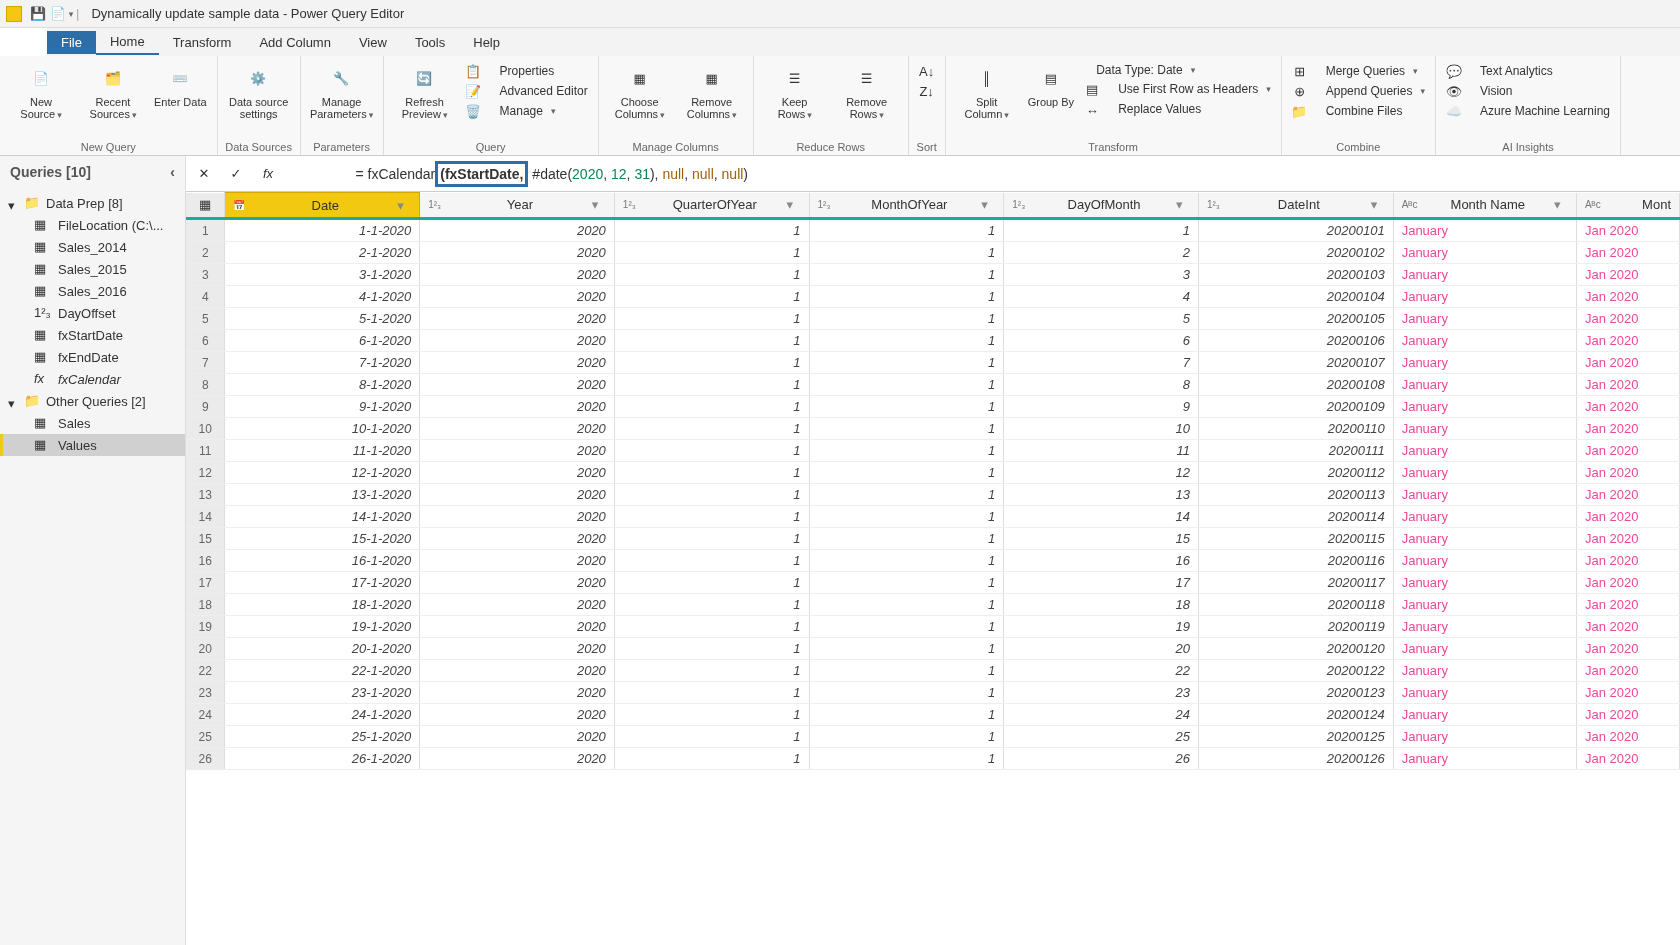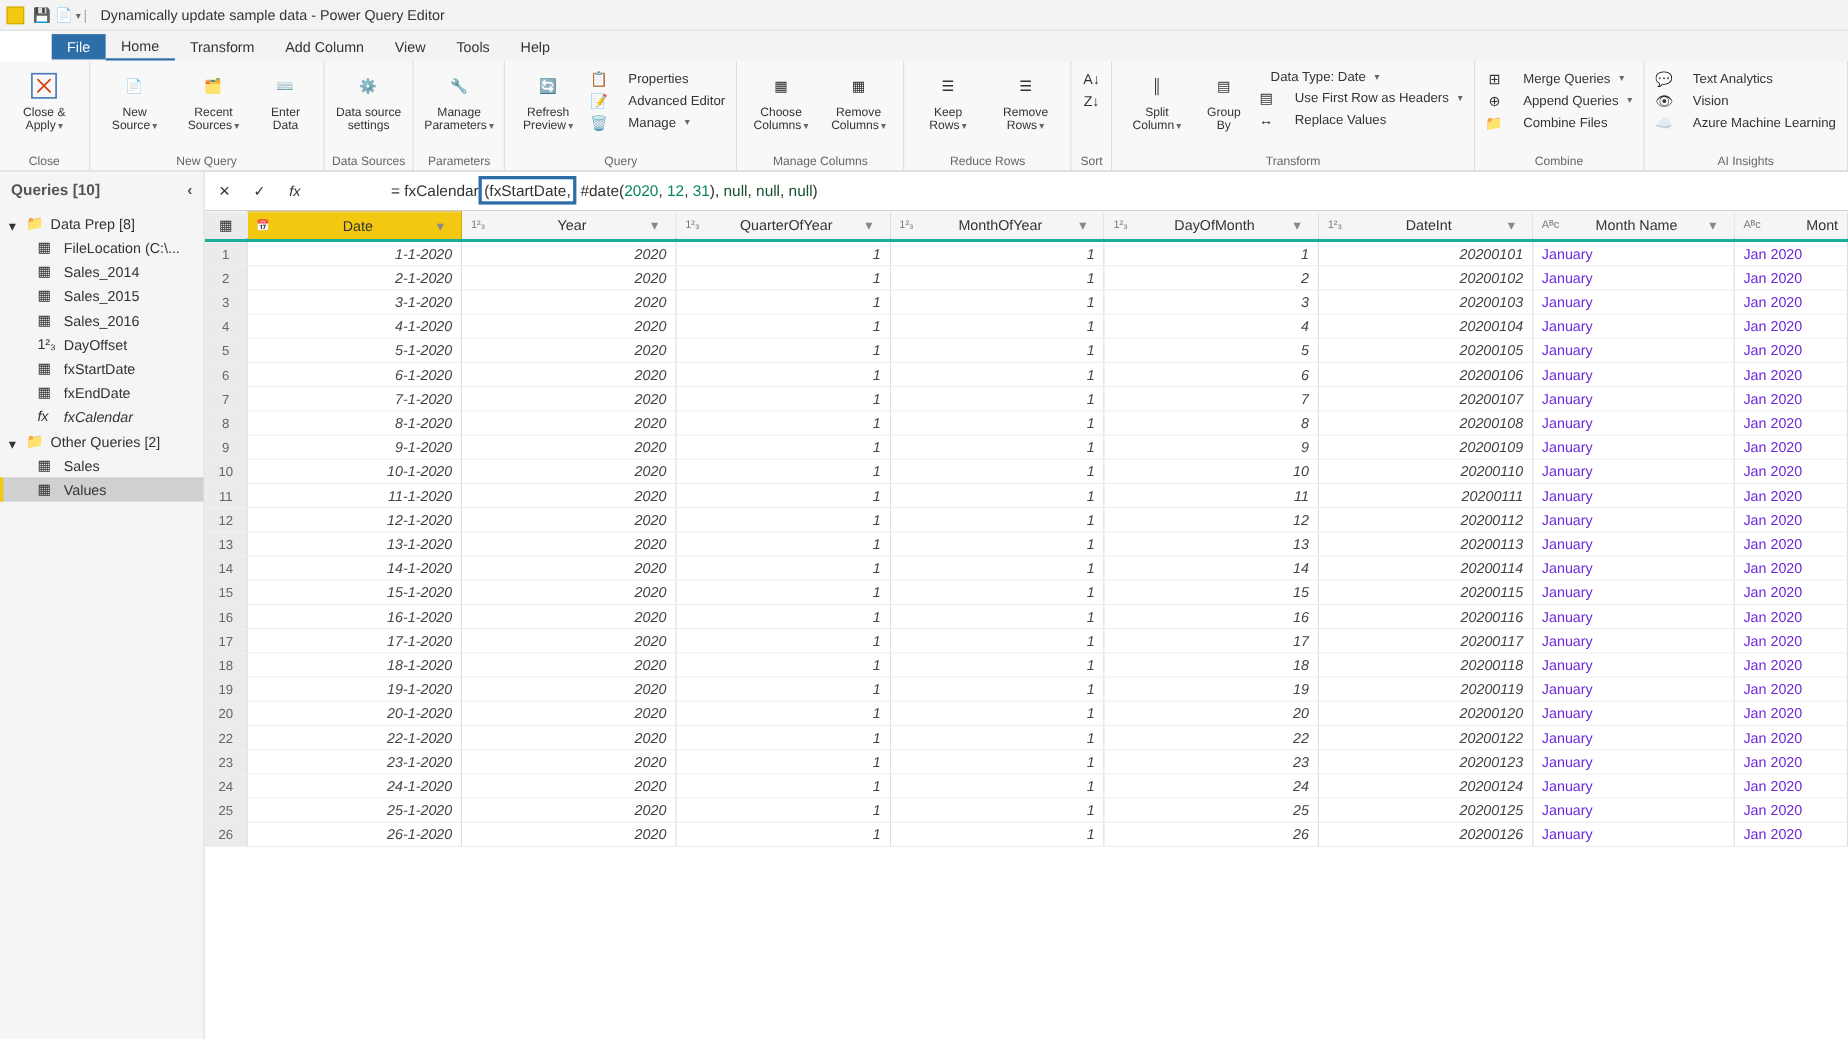--- a/index.html
+++ b/index.html
@@ -30,35 +30,35 @@
 .tree-folder{display:flex;align-items:center;padding:3px 8px;gap:6px;cursor:pointer;font-size:13px;}
 .tree-item{display:flex;align-items:center;padding:3px 6px 3px 34px;gap:8px;cursor:pointer;font-size:13px;}
 .tree-item.selected{background:#d0d0d0;border-left:3px solid #f2c811;padding-left:31px;}
 .caret{width:10px;height:10px;}
 .folder-ico{width:16px;height:16px;}
 .item-ico{width:16px;height:16px;flex-shrink:0;}
 .content{flex:1;display:flex;flex-direction:column;overflow:hidden;}
 .formula-row{height:36px;display:flex;align-items:center;border-bottom:1px solid #ccc;padding:0 6px;gap:8px;}
 .fx-btn{width:24px;height:24px;display:flex;align-items:center;justify-content:center;cursor:pointer;}
 .formula{flex:1;font-family:Consolas,monospace;font-size:14px;position:relative;white-space:pre;}
-.formula .highlight{border:3px solid #2e6ea8;padding:2px 2px;}
+.formula .highlight{border:3px solid #2e6ea8;padding:2px 2px;font-weight:bold;}
 .formula .num{color:#098658;}
-.formula .kw{color:#14532d;}
+.formula .kw{color:#a16207;}
 .grid{flex:1;overflow:auto;position:relative;}
 table{border-collapse:collapse;width:100%;}
 th,td{border-right:1px solid #ddd;border-bottom:1px solid #eee;padding:3px 8px;font-size:13px;}
 th{background:#f5f5f5;position:sticky;top:0;text-align:left;font-weight:normal;height:26px;}
 th.rownum{width:34px;text-align:center;background:#ebebeb;}
 td.rownum{text-align:center;background:#ebebeb;color:#666;font-size:12px;}
 th.selected{background:#f2c811;border:1px solid #d4a800;}
 th .hdr{display:flex;align-items:center;justify-content:space-between;gap:4px;}
 th .type-ico{width:20px;color:#777;font-size:10px;}
 th .filter{width:14px;color:#888;cursor:pointer;}
 td.r{text-align:right;font-style:italic;color:#444;}
-td.l{text-align:left;color:#6d28d9;}
+td.l{text-align:left;color:#ec4899;}
 tr.first-row{border-top:3px solid #1aab9b;}
 .chev::after{content:"▾";font-size:9px;color:#666;margin-left:2px;}
 .svg-ico{stroke:#4a7ab5;fill:none;stroke-width:1.5;}
 </style>
 </head>
 <body>
 
 <div class="titlebar">
   <div class="tb-icon">
       <div class="app-icon"></div>
@@ -73,35 +73,20 @@
   <div class="menu-item file">File</div>
   <div class="menu-item selected">Home</div>
   <div class="menu-item">Transform</div>
   <div class="menu-item">Add Column</div>
   <div class="menu-item">View</div>
   <div class="menu-item">Tools</div>
   <div class="menu-item">Help</div>
 </div>
 
 <div class="ribbon">
-  <div class="rib-group">
-    <div class="rib-items">
-      <div class="rib-btn">
-        <div class="ico">
-            <svg width="28" height="28" class="svg-ico">
-              <rect x="3" y="3" width="22" height="22"></rect>
-              <path d="M8 8 L20 20 M20 8 L8 20" stroke="#d83b01"></path>
-            </svg>
-          </div>
-        <span class="lbl chev">Close &amp;
-Apply</span>
-      </div>
-    </div>
-    <span class="rib-group-label">Close</span>
-  </div>
 
   <div class="rib-group">
     <div class="rib-items">
       <div class="rib-btn">
           <div class="ico">📄</div>
           <span class="lbl chev">New
 Source</span>
         </div>
       <div class="rib-btn">
           <div class="ico">🗂️</div>

